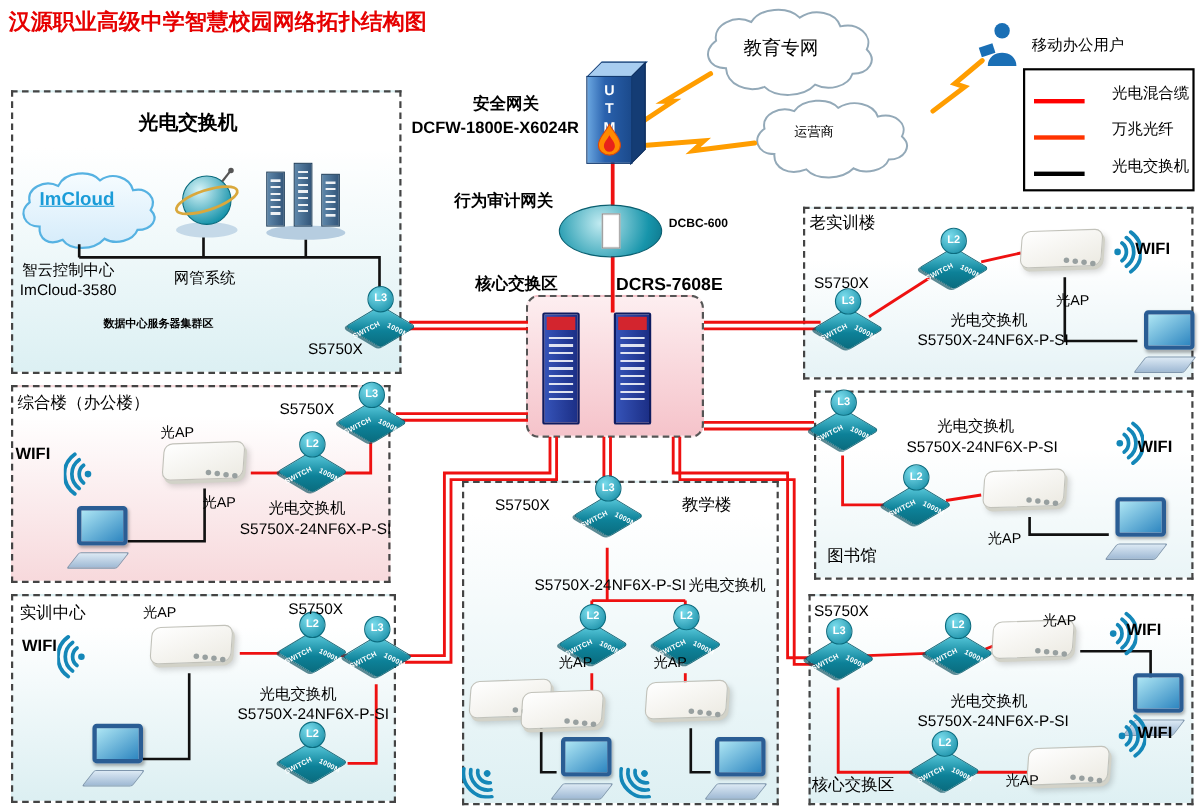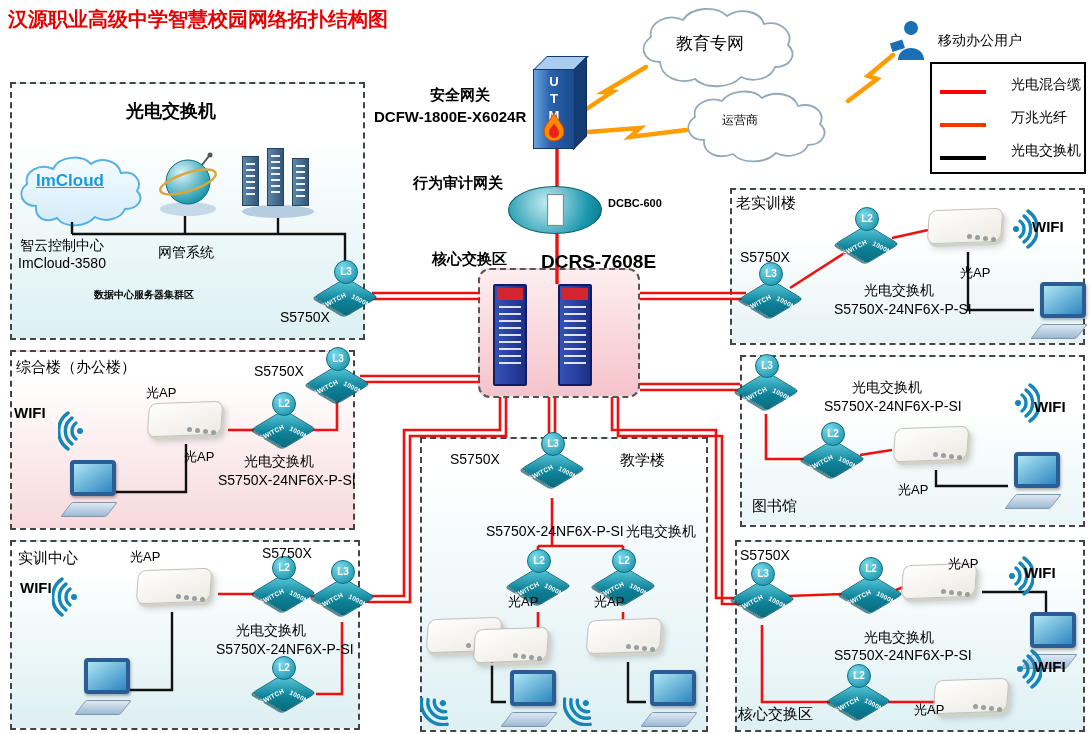--- a/index.html
+++ b/index.html
@@ -197,21 +197,21 @@
     </svg>
   </div>
   <div class="lbl b" style="left:430px;top:86px;font-size:15px">安全网关</div>
   <div class="lbl b" style="left:374px;top:108px;font-size:15px">DCFW-1800E-X6024R</div>
 
   <div class="dev" id="dcbc"></div>
   <div class="lbl b" style="left:413px;top:174px;font-size:15px">行为审计网关</div>
   <div class="lbl b" style="left:608px;top:197px;font-size:11px">DCBC-600</div>
 
   <div class="lbl b" style="left:432px;top:250px;font-size:15px">核心交换区</div>
-  <div class="lbl b" style="left:541px;top:250px;font-size:19px">DCRS-7608E</div>
+  <div class="lbl b" style="left:560px;top:250px;font-size:16px">DCRS-7608E</div>
   <div class="dev tower" style="left:493px;top:284px"></div>
   <div class="dev tower" style="left:558px;top:284px"></div>
 
   <div class="dev" style="left:878px;top:18px;width:52px;height:48px">
     <svg width="52" height="48">
       <g fill="#1a6fb5">
         <circle cx="33" cy="10" r="7"></circle>
         <path d="M20,42 C20,26 46,26 46,42 Z"></path>
         <rect x="13" y="23" width="13" height="9" transform="rotate(-18 20 28)"></rect>
       </g>

